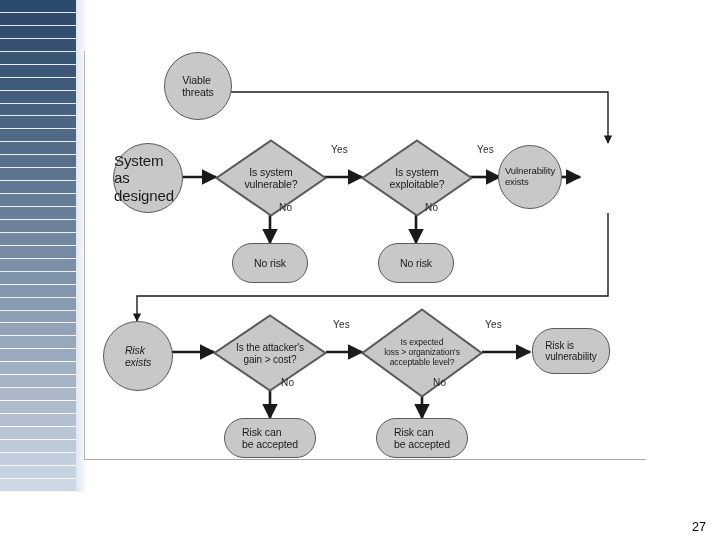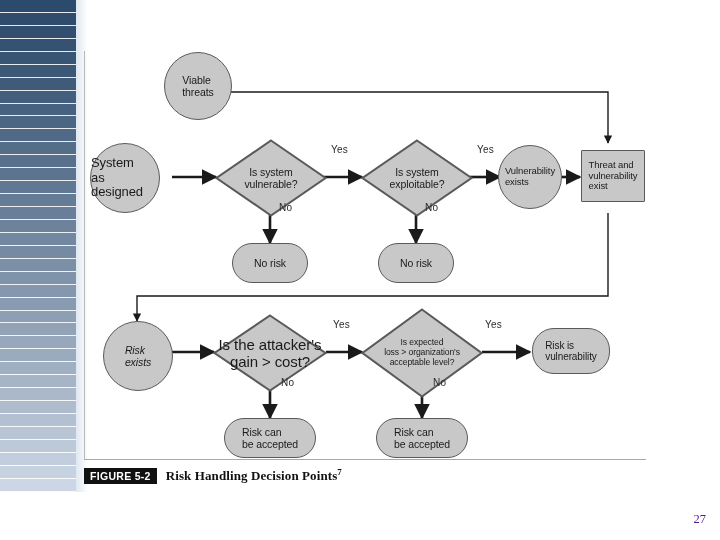--- a/index.html
+++ b/index.html
@@ -180,24 +180,24 @@
     position: absolute;
     left: 38px;
     top: 0;
     font-size: 12.5px;
     color: #1f3356;
     font-family: "Liberation Sans", sans-serif;
   }
   #footer-page {
     position: absolute;
     right: 14px;
-    top: 0;
+    top: 8px;
     font-size: 12.5px;
-    color: #4c1d95;
-    font-family: Liberation Serif, serif;
+    color: #000000;
+    font-family: Liberation Sans, sans-serif;
   }
 </style>
 </head>
 <body>
 
 <div id="slide-body">
 
   <div id="sidebar-decoration">
     <div id="sidebar-bars">
         <div class="sidebar-bar" style="height: 12.9474px; background: rgb(44, 74, 107); border-bottom: 1.5px solid rgba(255, 255, 255, 0.88);"></div>
@@ -280,21 +280,21 @@
 
         <path d="M 338 348 L 338 378" marker-end="url(#arrow)" stroke-width="2.6"></path>
       </g>
     </svg>
 
     <div class="node node-circle" style="left:80px; top:12px; width:68px; height:68px; font-size:10.5px;">
       <span class="node-label">Viable
 threats</span>
     </div>
 
-    <div class="node node-circle" style="left:6px; top:103px; width:70px; height:70px; font-size:13px;">
+    <div class="node node-circle" style="left:29px; top:103px; width:70px; height:70px; font-size:15px;">
       <span class="node-label">System
 as designed</span>
     </div>
 
     <div class="node-diamond" style="left:131px; top:99px; width:112px; height:78px;">
       <svg class="diamond-shape" viewBox="0 0 112 78" preserveAspectRatio="none">
         <polygon points="56,1.5 110.5,39 56,76.5 1.5,39" fill="#c8c8c8" stroke="#5a5a5a" stroke-width="2"></polygon>
       </svg>
       <span class="diamond-label" style="font-size:10.5px;">Is system
 vulnerable?</span>
@@ -320,36 +320,31 @@
 
     <div class="node node-stadium" style="left:294px; top:203px; width:76px; height:40px; font-size:10.5px;">
       <span class="node-label">No risk</span>
     </div>
 
     <div class="node node-circle" style="left:414px; top:105px; width:64px; height:64px; font-size:9.5px;">
       <span class="node-label">Vulnerability
 exists</span>
     </div>
 
-    <div class="node node-rect" style="left:497px; top:110px; width:64px; height:52px; font-size:9.5px;">
-      <span class="node-label">Threat and
-vulnerability
-exist</span>
-    </div>
 
     <div class="node node-circle" style="left:19px; top:281px; width:70px; height:70px; font-size:10.5px;font-style:italic;">
       <span class="node-label">Risk
 exists</span>
     </div>
 
     <div class="node-diamond" style="left:129px; top:274px; width:114px; height:78px;">
       <svg class="diamond-shape" viewBox="0 0 114 78" preserveAspectRatio="none">
         <polygon points="57,1.5 112.5,39 57,76.5 1.5,39" fill="#c8c8c8" stroke="#5a5a5a" stroke-width="2"></polygon>
       </svg>
-      <span class="diamond-label" style="font-size:15px;">Is the attacker's
+      <span class="diamond-label" style="font-size:10px;">Is the attacker's
 gain &gt; cost?</span>
     </div>
 
     <div class="branch-label" style="left:249px; top:279px;">Yes</div>
     <div class="branch-label" style="left:197px; top:337px;">No</div>
 
     <div class="node node-stadium" style="left:140px; top:378px; width:92px; height:40px; font-size:10.5px;">
       <span class="node-label">Risk can
 be accepted</span>
     </div>
@@ -371,24 +366,18 @@
 be accepted</span>
     </div>
 
     <div class="node node-stadium" style="left:448px; top:288px; width:78px; height:46px; font-size:10px;">
       <span class="node-label">Risk is
 vulnerability</span>
     </div>
 
   </div>
 
-  <div id="figure-caption">
-    <span id="caption-tag">FIGURE 5-2</span>
-    <span id="caption-text">
-      <span>Risk Handling Decision Points</span><span id="caption-note">7</span>
-    </span>
-  </div>
 
   <div id="footer">
     <span id="footer-page">27</span>
   </div>
 
 </div>
 
 </body></html>

